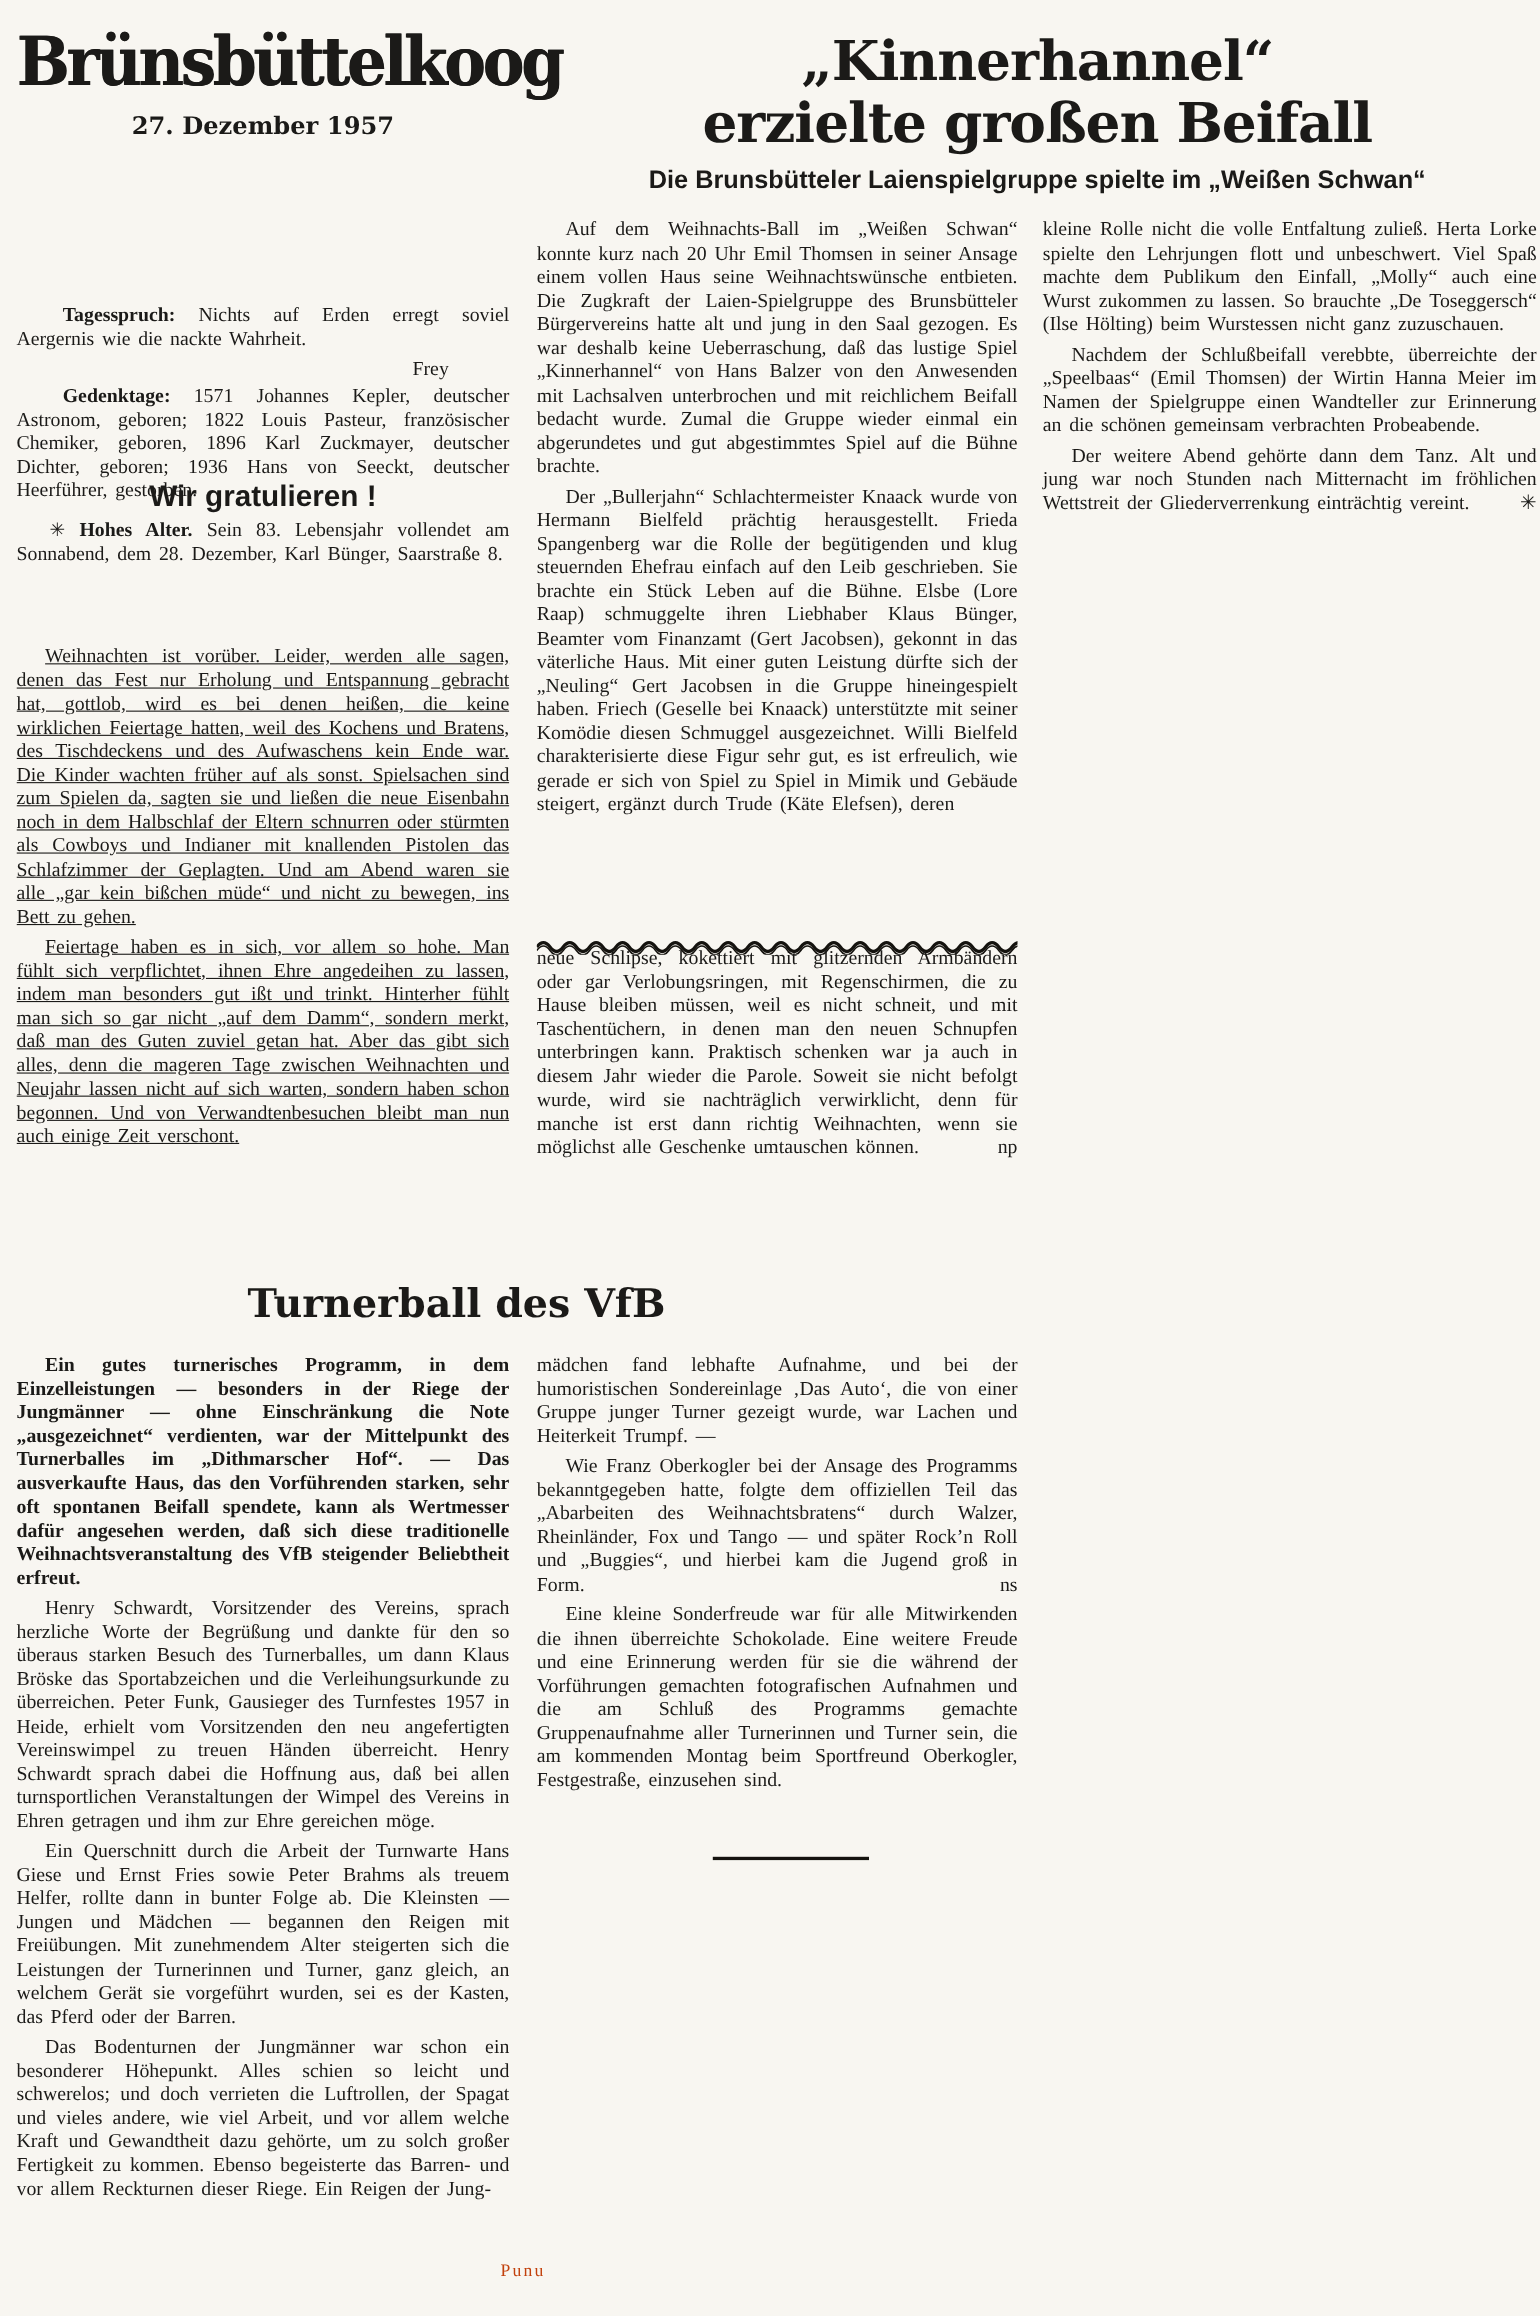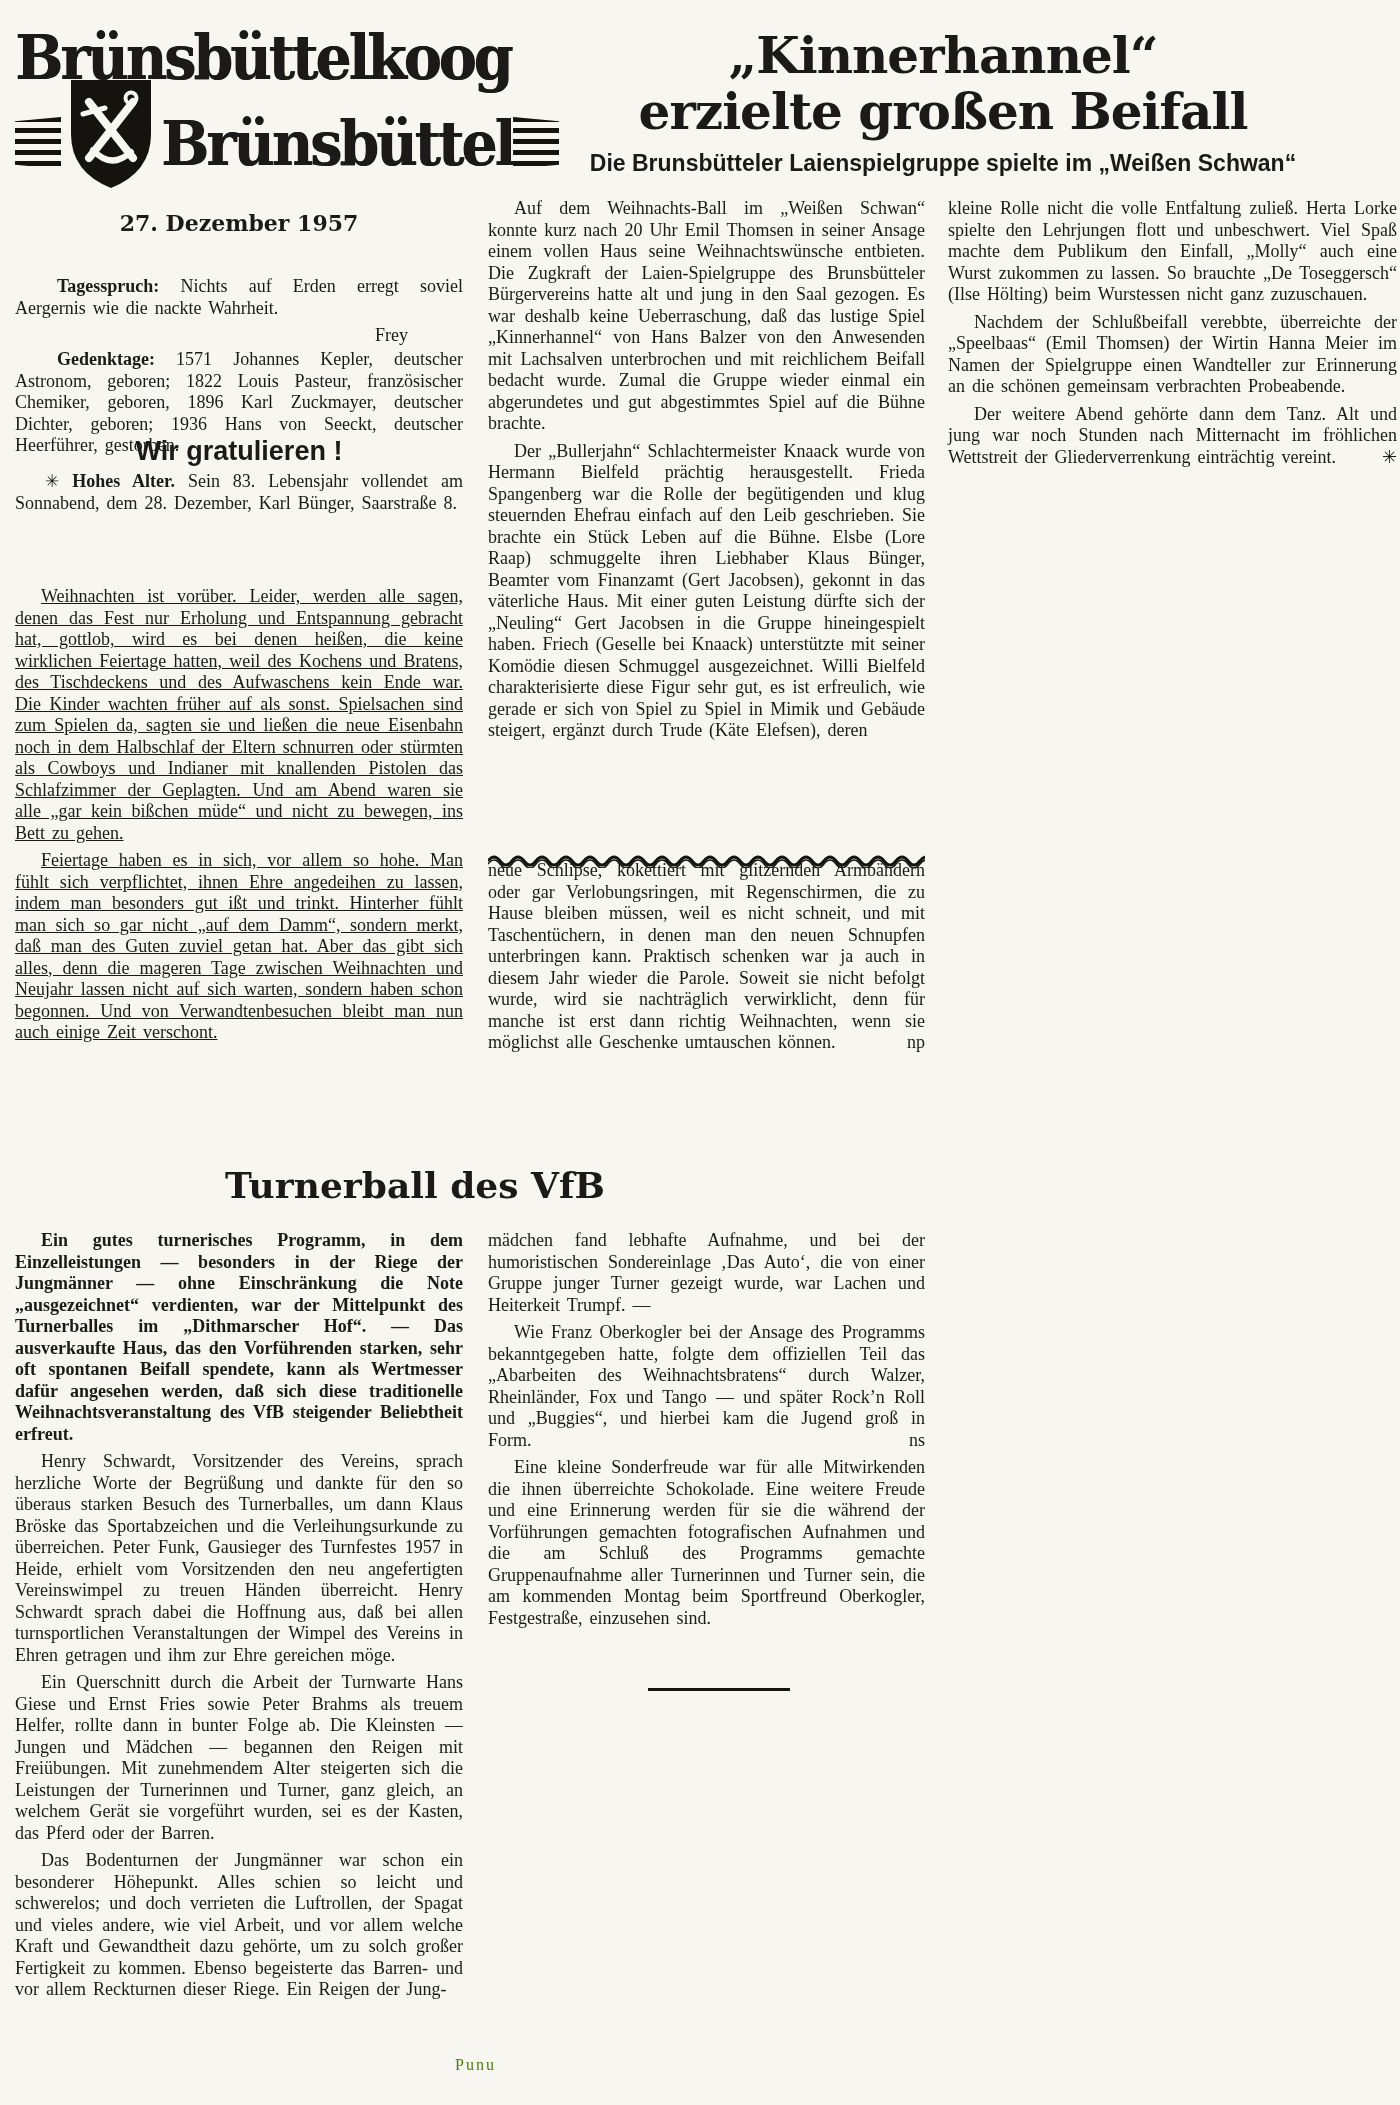--- a/index.html
+++ b/index.html
@@ -90,47 +90,30 @@
     font-family:"DejaVu Serif",serif;font-weight:bold;
     font-size:36px;line-height:50px;
   }
   .t-col1{left:15px;top:1230px;width:448px;height:875px;overflow:hidden;}
   .t-col1 .lead{font-weight:bold;font-family:"Liberation Serif",serif;}
   .t-col2{left:488px;top:1230px;width:437px;}
   .t-rule{position:absolute;left:648px;top:1688px;width:142px;border-top:3px solid #15130f;}
   
   .faint{
     position:absolute;left:455px;top:2056px;
-    color:#4d7c0f;font-size:16px;letter-spacing:2px;
+    color:#c2410c;font-size:16px;letter-spacing:2px;
   }
 </style>
 </head>
 <body>
 
 <div class="page">
 
   <div class="masthead">
     <div class="blackletter mast-line1">Brünsbüttelkoog</div>
-    <div class="mast-row2">
-      <div class="stripes left"></div>
-      <div class="shield-wrap">
-        <svg width="92" height="116" viewBox="0 0 92 116">
-          <path d="M6 4 h80 v54 q0 38 -40 54 q-40 -16 -40 -54 z" fill="#15130f"></path>
-          <g stroke="#f8f6f1" fill="none" stroke-linecap="round">
-            <line x1="24" y1="26" x2="68" y2="82" stroke-width="8"></line>
-            <line x1="68" y1="26" x2="24" y2="82" stroke-width="8"></line>
-            <circle cx="66" cy="22" r="5.5" stroke-width="4"></circle>
-            <path d="M28 74 q18 20 38 2" stroke-width="6"></path>
-            <line x1="18" y1="38" x2="40" y2="32" stroke-width="5"></line>
-          </g>
-        </svg>
-      </div>
-      <div class="blackletter mast-line2">Brünsbüttel</div>
-      <div class="stripes right"></div>
-    </div>
     <div class="mast-date">27. Dezember 1957</div>
   </div>
 
   <div class="body-text tagesspruch">
     <p class="noindent" style="text-indent:42px"><span class="bold">Tagesspruch:</span> <span>Nichts auf Erden erregt soviel Aergernis wie die nackte Wahrheit.</span></p>
     <div class="author-line">Frey</div>
   </div>
 
   <div class="body-text gedenktage">
     <p><span class="bold">Gedenktage:</span> <span>1571 Johannes Kepler, deutscher Astronom, geboren; 1822 Louis Pasteur, französischer Chemiker, geboren, 1896 Karl Zuckmayer, deutscher Dichter, geboren; 1936 Hans von Seeckt, deutscher Heerführer, gestorben.</span></p>

